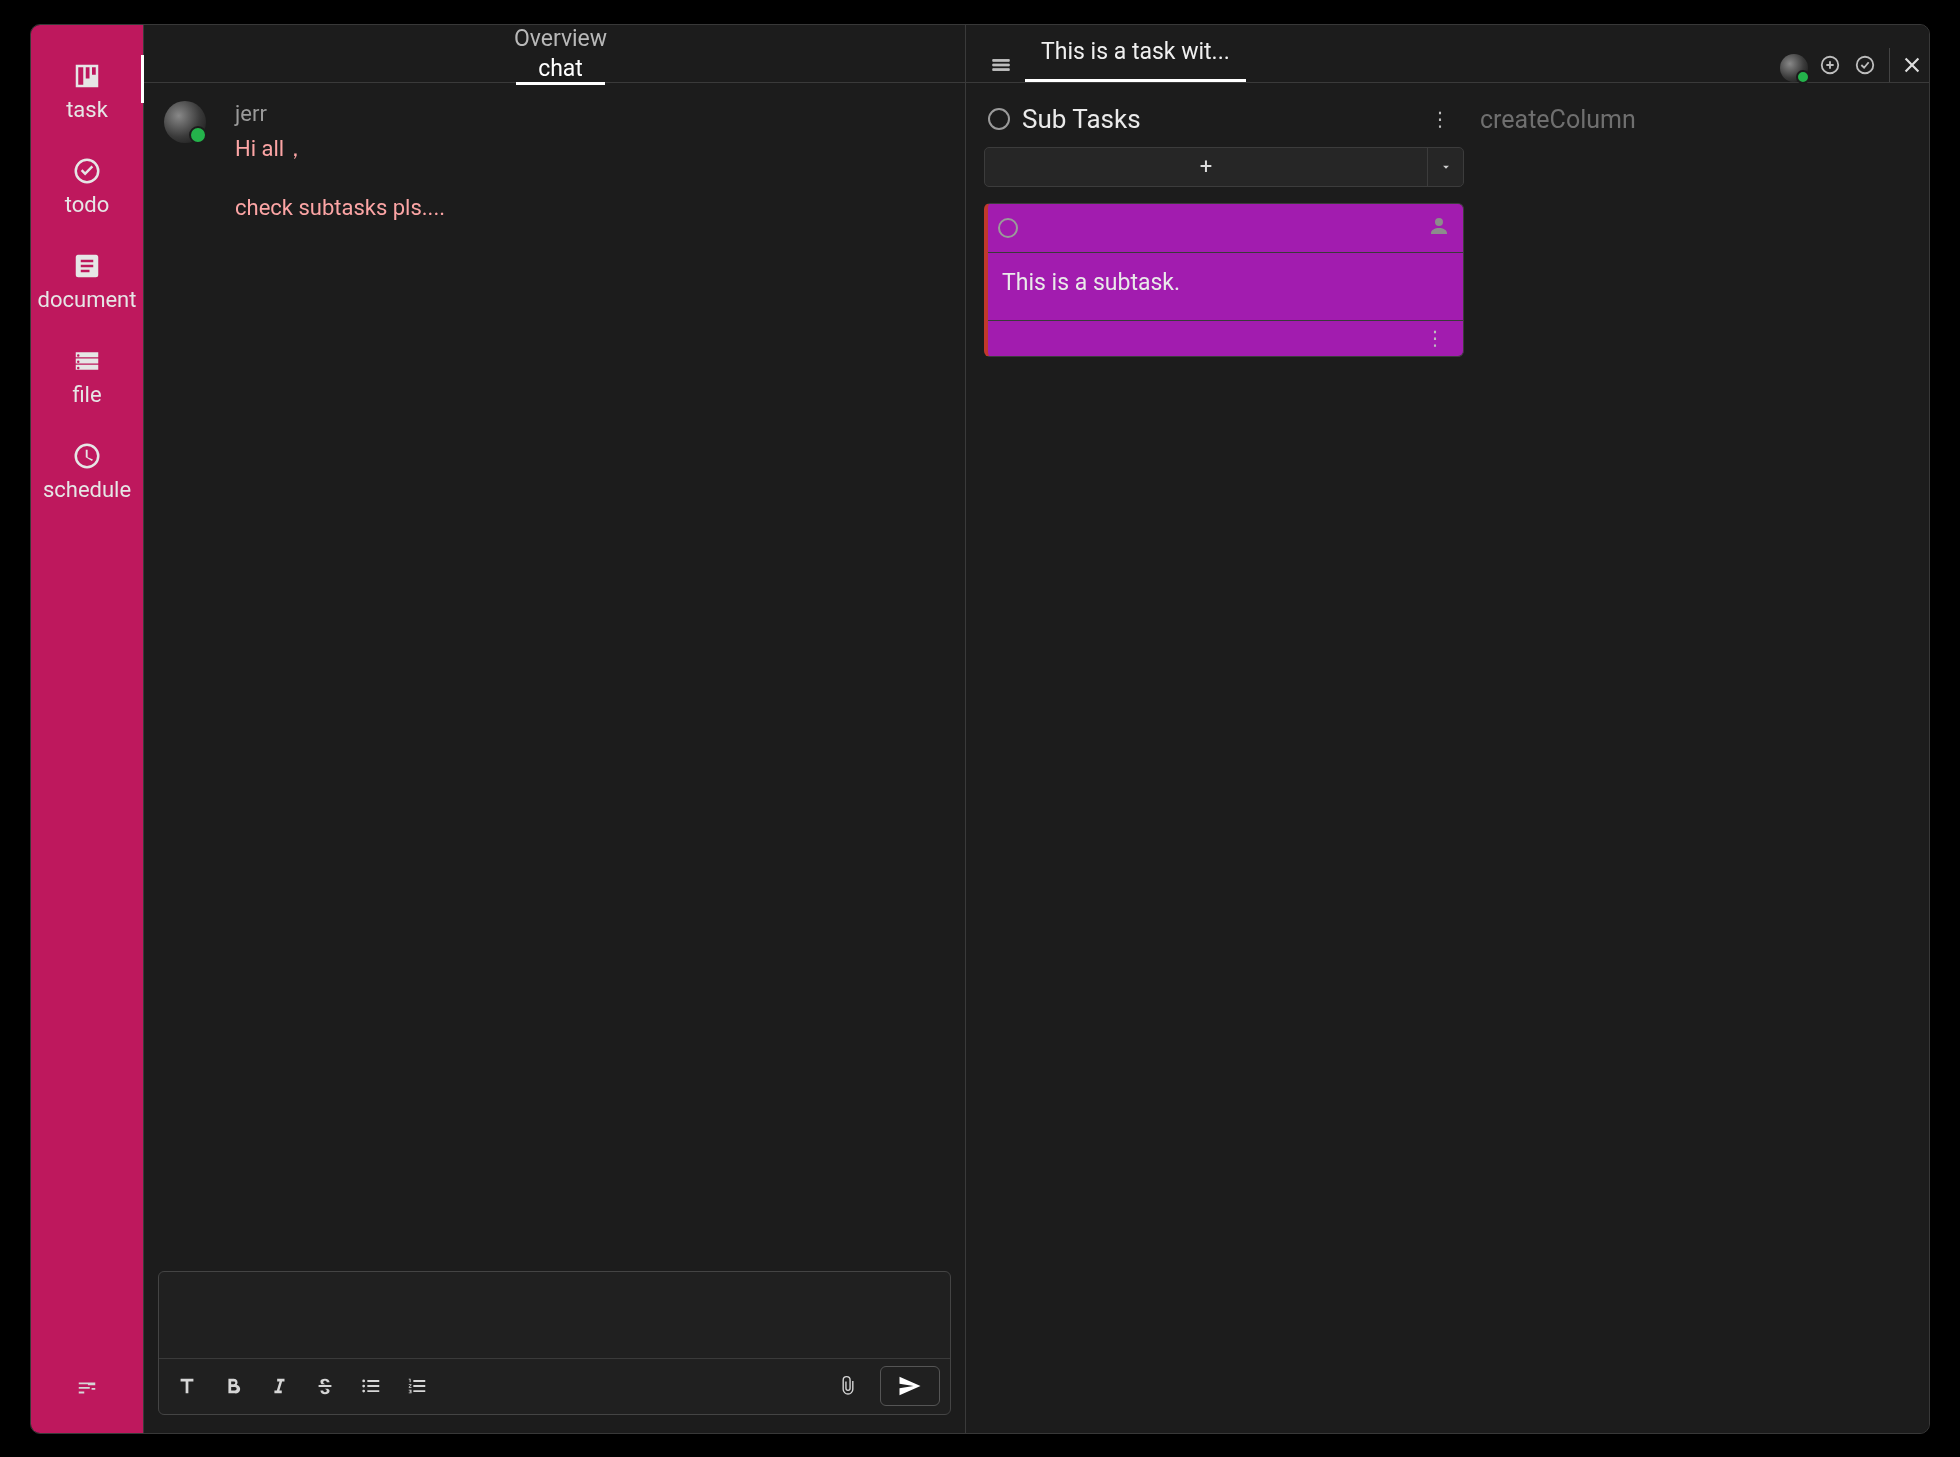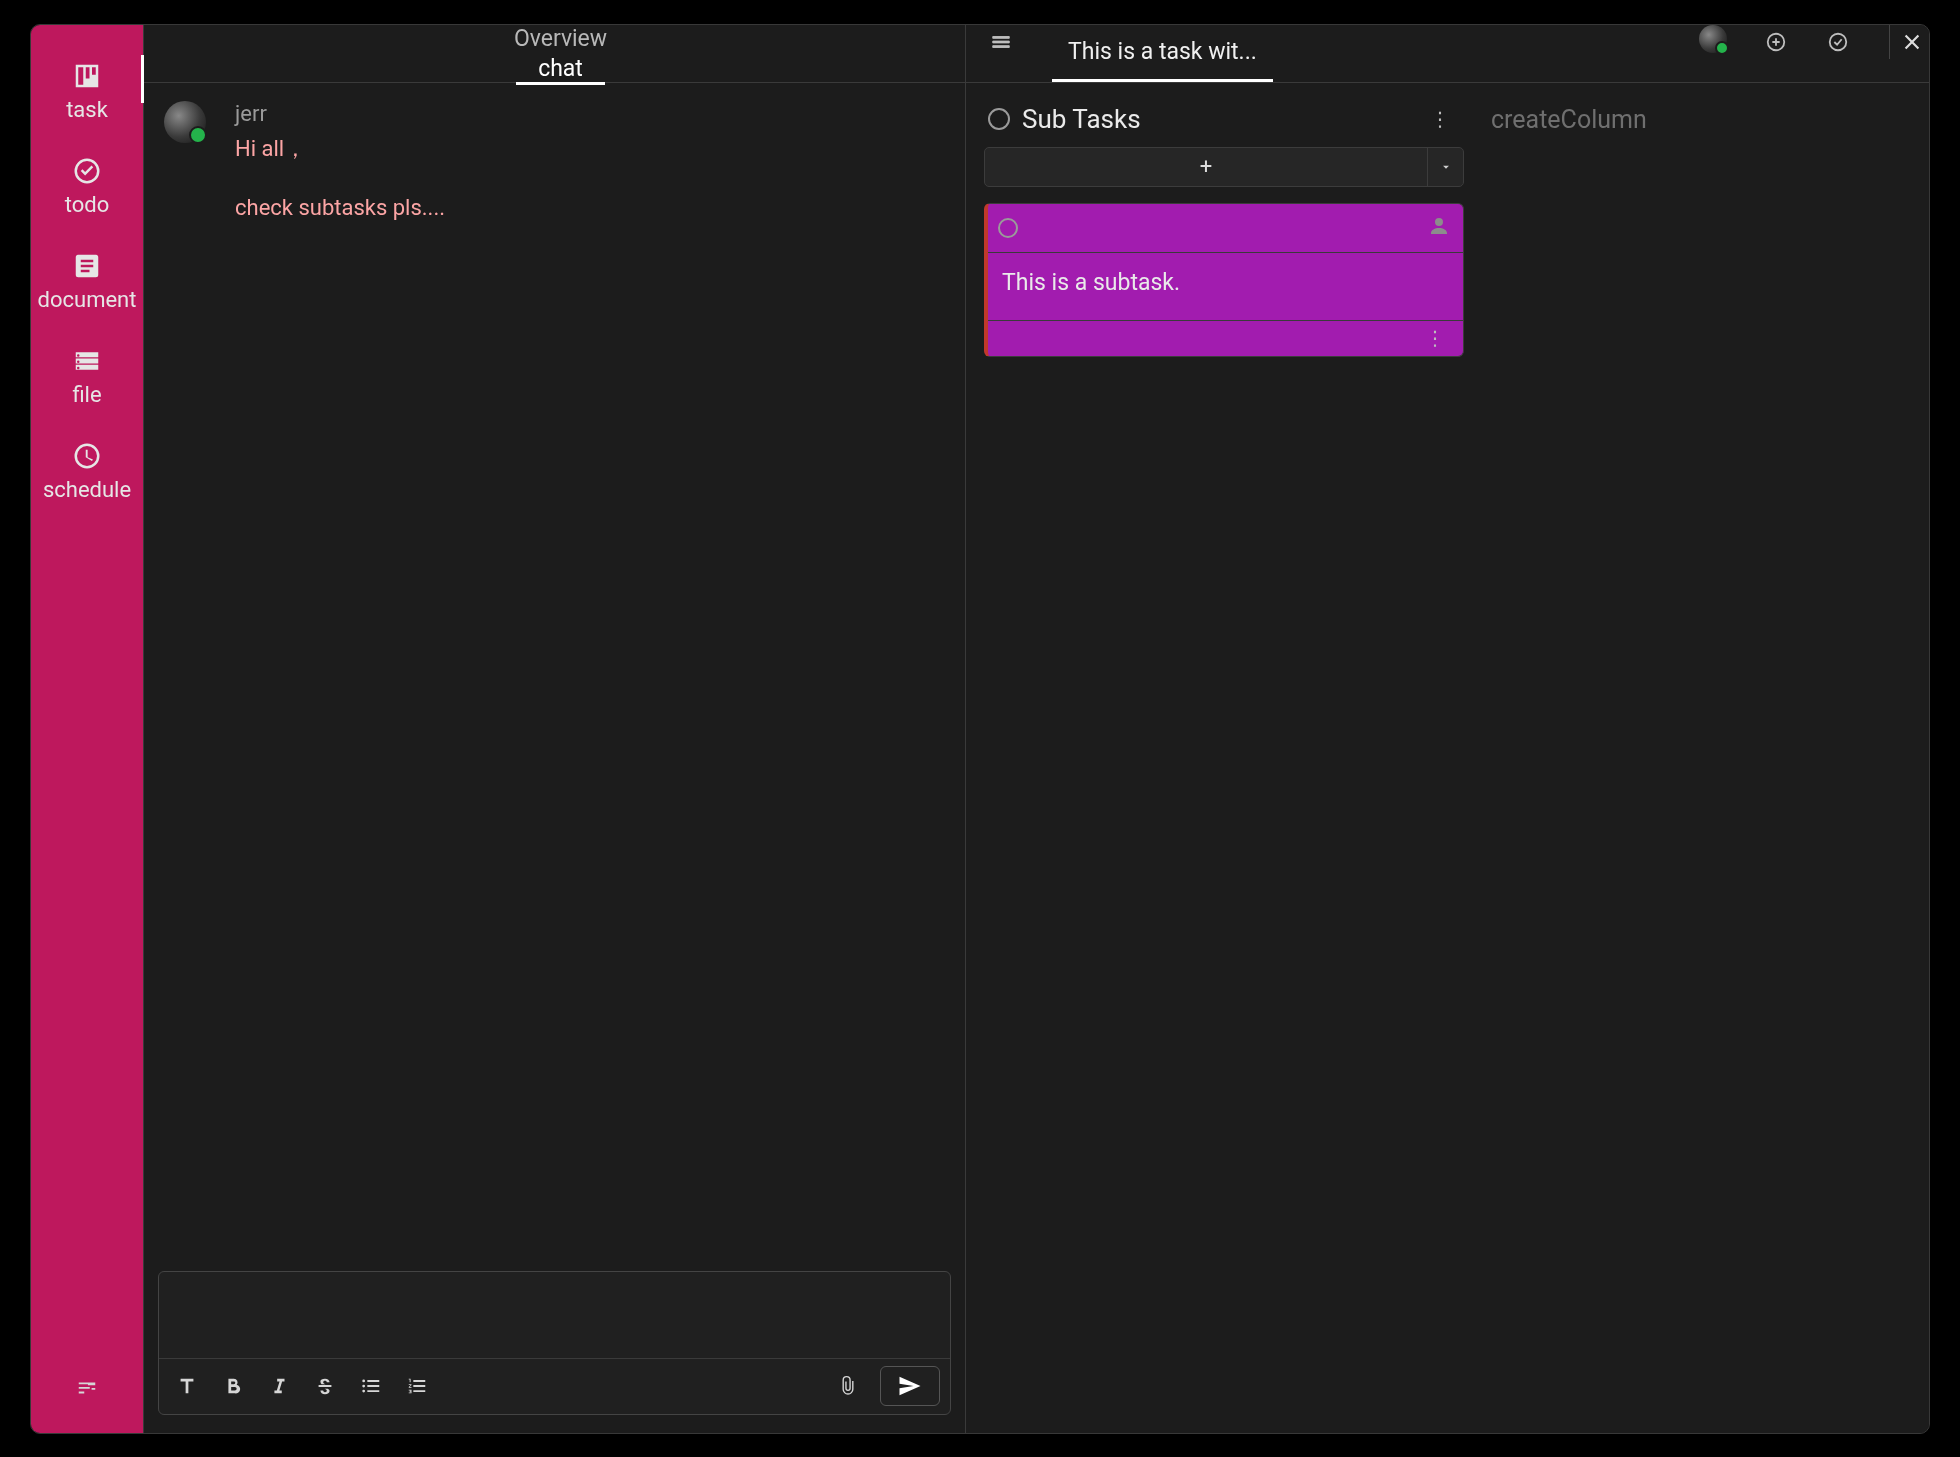--- a/index.html
+++ b/index.html
@@ -152,24 +152,24 @@
   
   .right-pane {
     flex:1;
     display:flex;
     flex-direction:column;
     background:#1c1c1c;
   }
   .rp-header {
     height:58px;
     display:flex;
-    align-items:flex-start;
+    align-items:flex-end;
     padding:0 6px 0 18px;
     border-bottom:1px solid #3a3a3a;
-    gap:28px;
+    gap:1px;
   }
   .hamburger svg{ width:26px; height:26px; fill:#d6d6d6; }
   .task-title-tab {
     height:100%;
     display:flex; align-items:center;
     padding:0 16px;
     color:#f0f0f0;
     font-size:23px;
     border-bottom:3px solid #fff;
     margin-left:6px;
@@ -221,21 +221,21 @@
     display:flex;align-items:center;justify-content:center;
     background:#262626;
     border-radius:0 3px 3px 0;
   }
   .search-btn svg{width:18px;height:18px;fill:#bdbdbd;}
 
   .board {
     flex:1;
     padding:16px 18px;
     display:flex;
-    gap:23px;
+    gap:12px;
     overflow:auto;
     align-items:flex-start;
   }
   .column{
     width:480px;
     display:flex; flex-direction:column;
   }
   .col-header{
     display:flex; align-items:center; gap:12px;
     padding:4px 6px 12px 4px;

